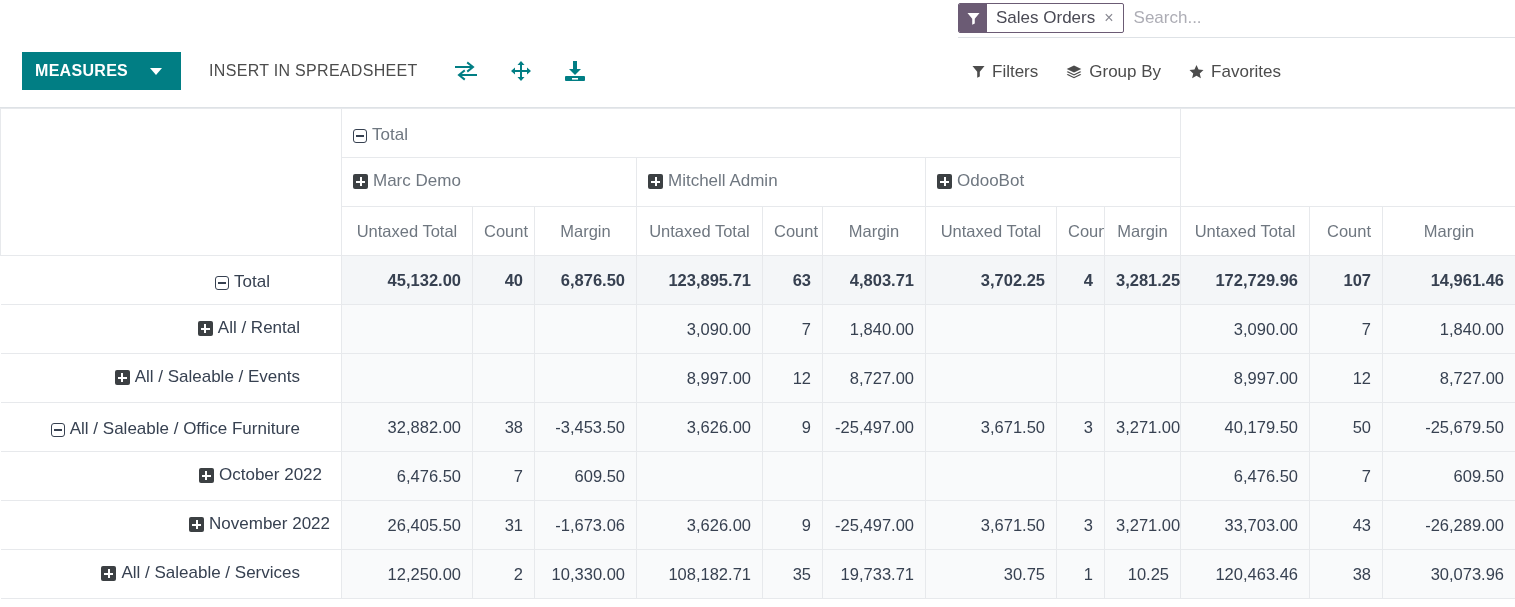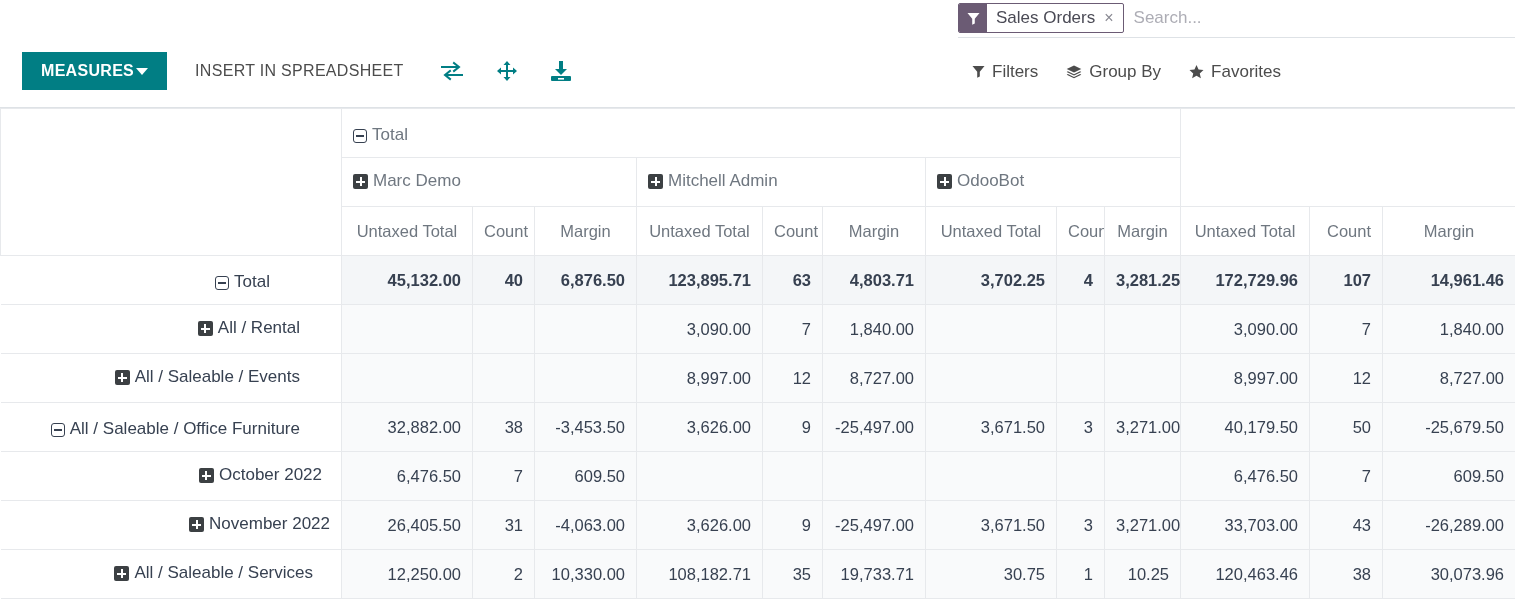--- a/index.html
+++ b/index.html
@@ -38,24 +38,24 @@
     display: flex;
     align-items: center;
   }
   .btn-measures {
     background: #017e84;
     color: #ffffff;
     border: 1px solid #017e84;
     font-size: 16px;
     font-weight: 700;
     letter-spacing: .3px;
-    padding: 10px 18px 10px 18px;
+    padding: 10px 18px 10px 12px;
     display: inline-flex;
     align-items: center;
-    gap: 2px;
+    gap: 22px;
     cursor: pointer;
     line-height: 1;
   }
   .caret-down {
     width: 0; height: 0;
     border-left: 6px solid transparent;
     border-right: 6px solid transparent;
     border-top: 7px solid #ffffff;
     display: inline-block;
   }
@@ -516,33 +516,33 @@
           <td class="num">7</td>
           <td class="num">609.50</td>
         </tr>
         <tr>
           <td class="rowlabel" style="padding-right: 11px; padding-left: 11px;"><span class="lbl-inner" style="padding-right: 0px; margin-right: 0px;">
               <span class="toggle plus"></span>
               <span>November 2022</span>
             </span></td>
           <td class="num">26,405.50</td>
           <td class="num">31</td>
-          <td class="num">-4,063.00</td>
+          <td class="num">-1,673.06</td>
           <td class="num">3,626.00</td>
           <td class="num">9</td>
           <td class="num">-25,497.00</td>
           <td class="num">3,671.50</td>
           <td class="num">3</td>
           <td class="num">3,271.00</td>
           <td class="num">33,703.00</td>
           <td class="num">43</td>
           <td class="num">-26,289.00</td>
         </tr>
         <tr>
-          <td class="rowlabel" style="padding-right: 28px; padding-left: 11px;"><span class="lbl-inner" style="padding-right: 0px; margin-right: 0px;">
+          <td class="rowlabel" style="padding-right: 41px; padding-left: 11px;"><span class="lbl-inner" style="padding-right: 0px; margin-right: 0px;">
               <span class="toggle plus"></span>
               <span>All / Saleable / Services</span>
             </span></td>
           <td class="num">12,250.00</td>
           <td class="num">2</td>
           <td class="num">10,330.00</td>
           <td class="num">108,182.71</td>
           <td class="num">35</td>
           <td class="num">19,733.71</td>
           <td class="num">30.75</td>

